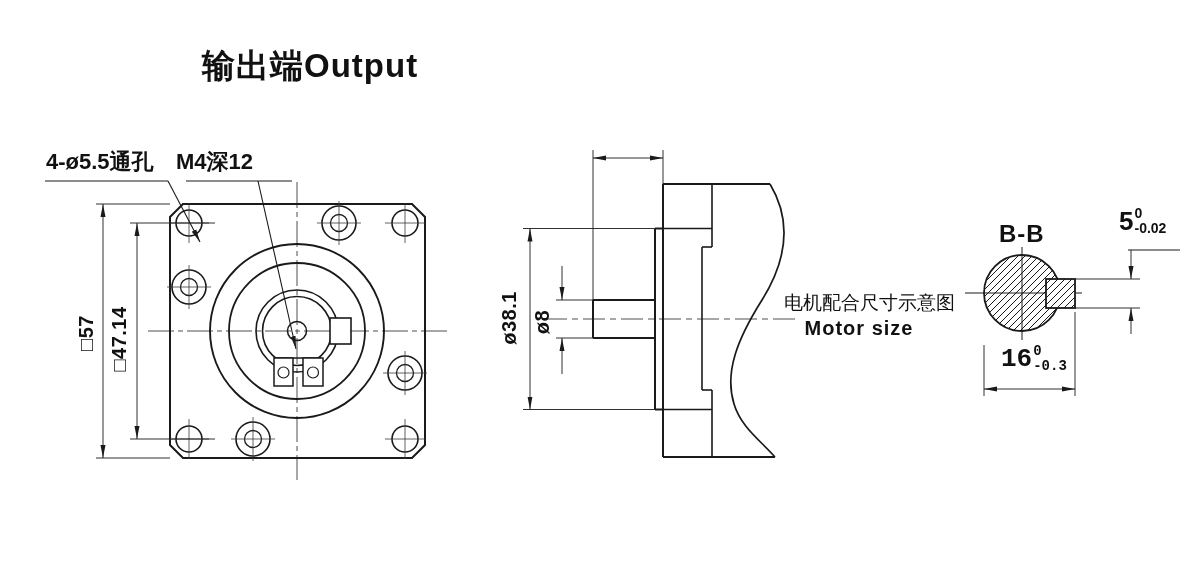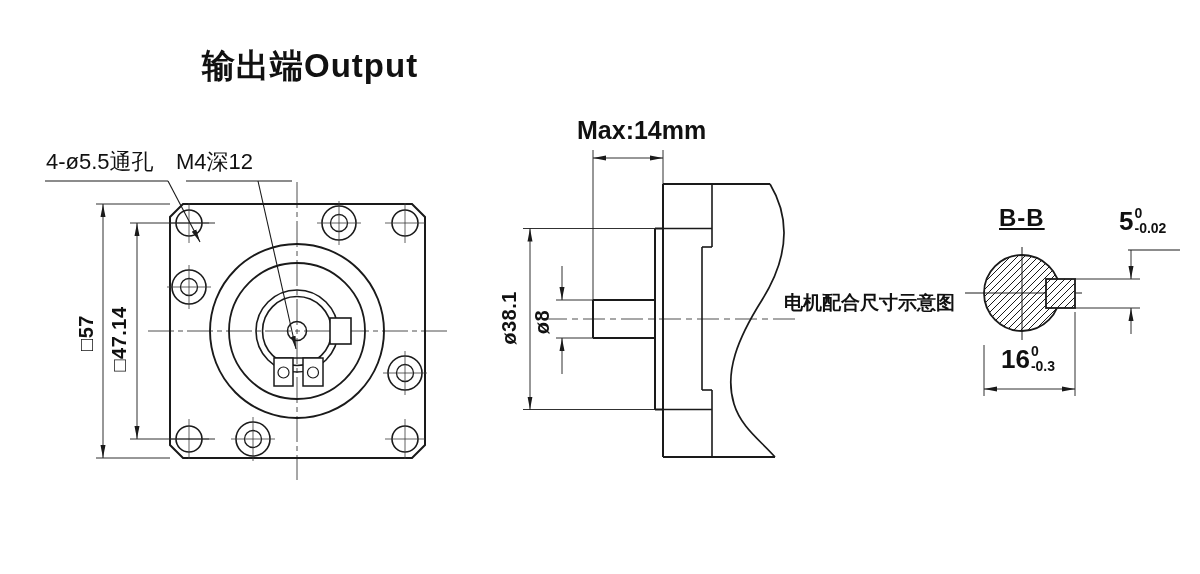--- a/index.html
+++ b/index.html
@@ -4,24 +4,24 @@
 <style>
   html,body{margin:0;padding:0;background:#ffffff;}
   #stage{
     position:relative;width:1200px;height:574px;background:#ffffff;overflow:hidden;
     font-family:"Liberation Sans","DejaVu Sans",sans-serif;color:#111;
   }
   #linework{position:absolute;left:0;top:0;}
   .txt{position:absolute;white-space:nowrap;color:#111;}
   .rot{transform:translate(-50%,-50%) rotate(-90deg);}
   .title{font-size:33px;font-weight:700;letter-spacing:1px;}
-  .lbl{font-size:22px;font-weight:400;}
+  .lbl{font-size:22px;font-weight:700;}
   .dim{font-size:20px;font-weight:600;letter-spacing:0.5px;}
   .dimM{font-size:25px;font-weight:600;}
-  .noteCn{font-size:19px;font-weight:700;text-align:center;width:150px;}
+  .noteCn{font-size:19px;font-weight:400;text-align:center;width:150px;}
   .noteEn{font-size:20px;font-weight:700;text-align:center;width:150px;letter-spacing:1px;}
   .secLbl{font-size:24px;font-weight:700;letter-spacing:1px;}
   .tol{display:inline-flex;align-items:center;font-weight:700;}
   .tol .nom{font-size:26px;line-height:1;}
   .tol .stack{display:inline-flex;flex-direction:column;align-items:flex-start;margin-left:1px;}
   .tol .stack span{font-size:14px;line-height:1.1;font-weight:700;}
 </style>
 </head>
 <body>
 
@@ -192,37 +192,37 @@
   </svg>
 
   <div class="txt title" style="left:202px;top:44px;">输出端Output</div>
 
   <div class="txt lbl" style="left:46px;top:147px;">4-ø5.5通孔</div>
   <div class="txt lbl" style="left:176px;top:147px;">M4深12</div>
 
   <div class="txt dim rot" style="left:86px;top:333px;">□57</div>
   <div class="txt dim rot" style="left:119px;top:339px;">□47.14</div>
 
-  <div class="txt dimM" style="left:577px;top:116px;">Max:14mm</div>
   <div class="txt dim rot" style="left:509px;top:318px;">ø38.1</div>
   <div class="txt dim rot" style="left:542px;top:322px;">ø8</div>
 
   <div class="txt noteCn" style="left:784px;top:290px;">电机配合尺寸示意图</div>
-
-  <div class="txt secLbl" style="left:999px;top:204px;text-decoration:underline;">B-B</div>
+  <div class="txt noteEn" style="left:784px;top:317px;">Motor size</div>
+
+  <div class="txt secLbl" style="left:999px;top:220px;">B-B</div>
 
   <div class="txt tol" style="left:1119px;top:206px;">
     <span class="nom">5</span>
     <span class="stack">
       <span>0</span>
       <span>-0.02</span>
     </span>
   </div>
 
-  <div class="txt tol" style="left:1001px;top:344px;">
+  <div class="txt tol" style="left:1001px;top:344px;font-family:Liberation Mono, monospace;">
     <span class="nom">16</span>
     <span class="stack">
       <span>0</span>
       <span>-0.3</span>
     </span>
   </div>
 
 </div>
 
 </body></html>

